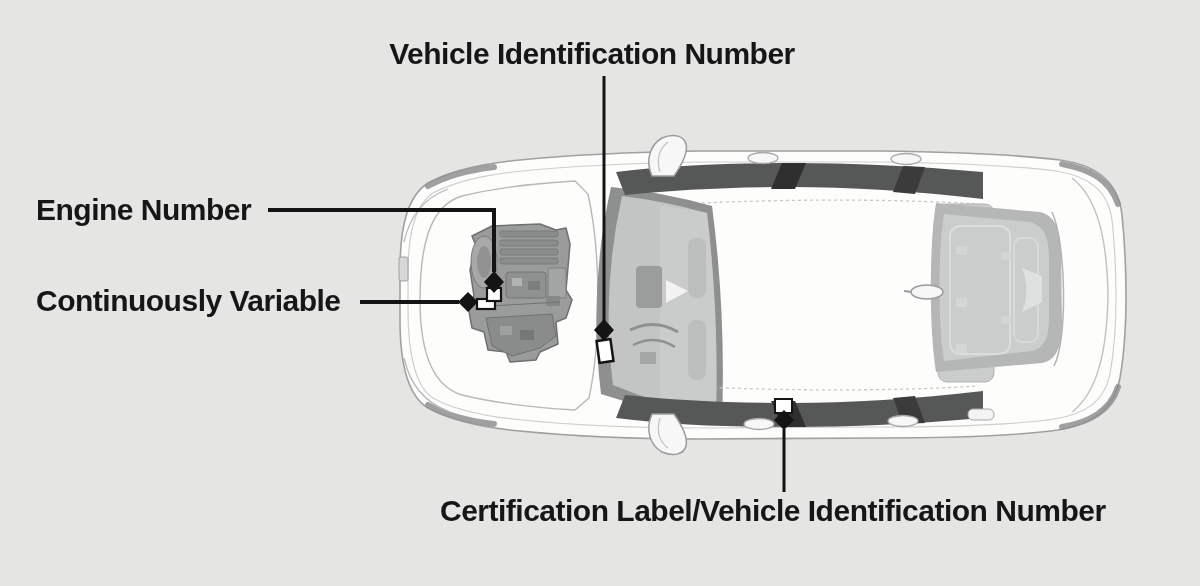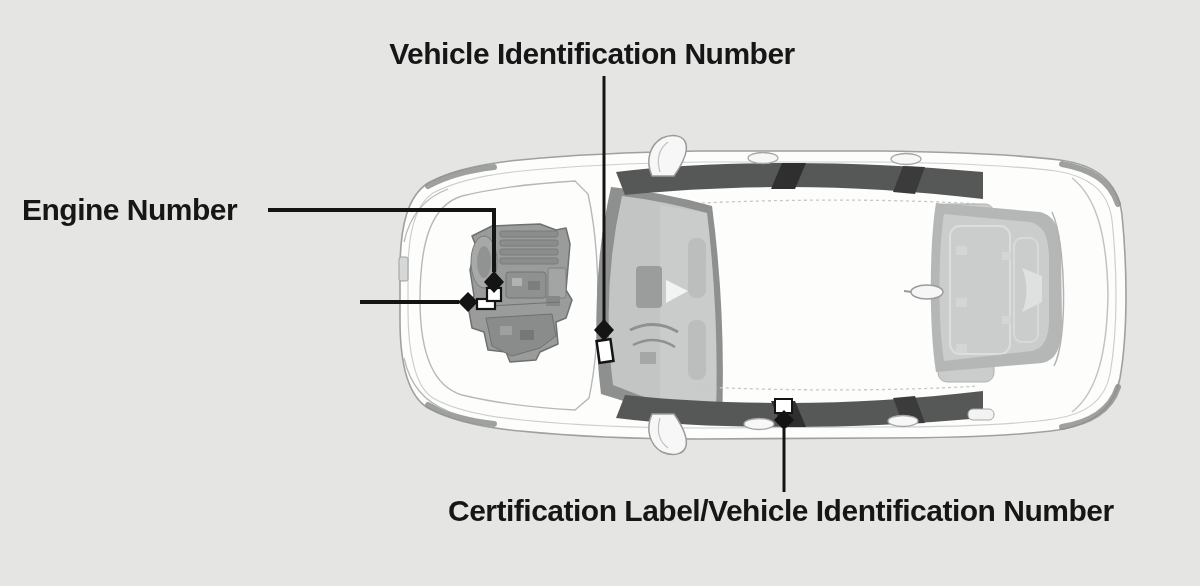--- a/index.html
+++ b/index.html
@@ -9,23 +9,23 @@
     background:#e5e6e4;
   }
   .stage svg{position:absolute;left:0;top:0;}
   .label{
     position:absolute;
     font-family:"Liberation Sans",sans-serif;
     font-weight:700;font-size:30px;line-height:35px;
     letter-spacing:-0.5px;color:#161616;white-space:nowrap;
   }
   .label-vin{left:368px;top:36px;width:448px;text-align:center;}
-  .label-engine{left:22px;top:192px;}
+  .label-engine{left:36px;top:192px;}
   .label-cvt{left:36px;top:283px;}
-  .label-cert{left:440px;top:493px;margin-left:8px;}
+  .label-cert{left:440px;top:493px;}
 </style>
 </head>
 <body>
 
 <div class="stage">
 
   <svg width="1200" height="586" viewBox="0 0 1200 586">
     <defs>
       <clipPath id="glassClip">
         <path d="M 622,196 Q 664,201 707,213 Q 719,312 716,414 Q 662,406 613,385 Q 601,290 622,196 Z"></path>
@@ -186,17 +186,17 @@
       <path d="M 468,292 L 478,302 L 468,312 L 458,302 Z"></path>
       <path d="M 784,410 L 794,420 L 784,430 L 774,420 Z"></path>
     </g>
   </svg>
 
   <div class="label label-vin">Vehicle Identification Number</div>
 
   <div class="label label-engine">Engine Number</div>
 
   <div class="label label-cvt">
-    <br>
+    <span>Continuously Variable</span><br>
   </div>
 
   <div class="label label-cert">Certification Label/Vehicle Identification Number</div>
 </div>
 
 </body></html>

